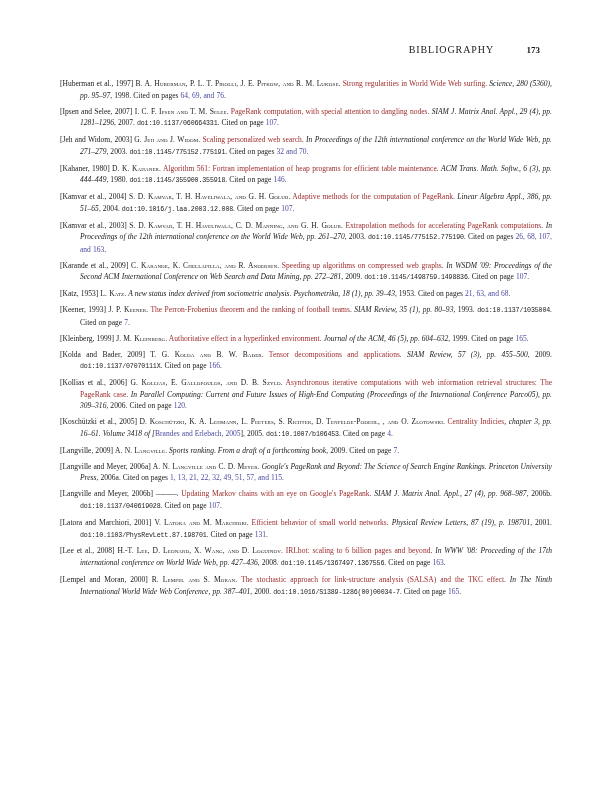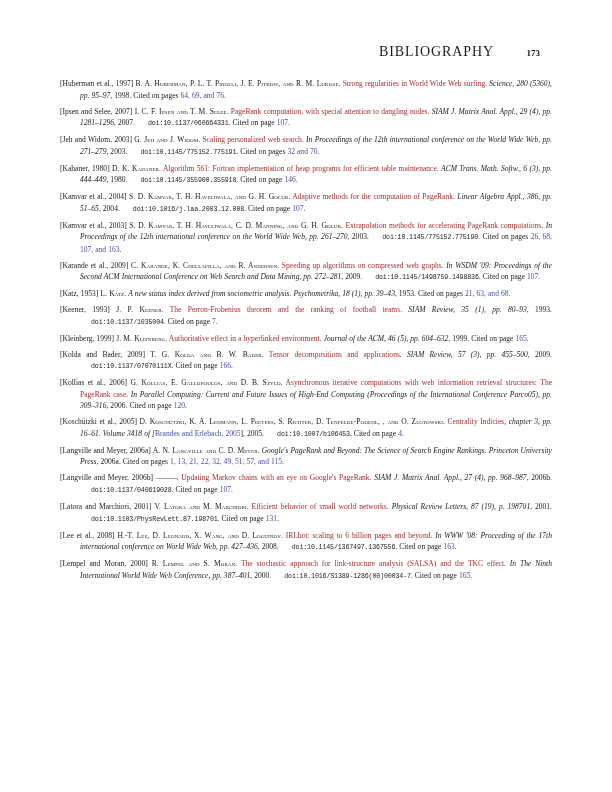--- a/index.html
+++ b/index.html
@@ -27,21 +27,21 @@
     position: absolute;
     top: 44px;
     left: 72px;
     right: 72px;
     height: 14px;
     display: flex;
     align-items: baseline;
     justify-content: flex-end;
   }
   .runhead-title {
-    font-size: 14px;
+    font-size: 10px;
     letter-spacing: 0.9px;
     font-variant: small-caps;
     text-transform: uppercase;
     color: #1a1a1a;
   }
   .runhead-folio {
     font-size: 9px;
     font-weight: bold;
     margin-left: 26px;
     min-width: 20px;
@@ -81,21 +81,20 @@
   .ti-plain {
     font-style: italic;
     color: #1a1a1a;
   }
   .it { font-style: italic; }
   .doi {
     font-family: "Liberation Mono", "DejaVu Sans Mono", monospace;
     font-size: 6.65px;
     letter-spacing: -0.15px;
     color: #1a1a1a;
-    margin-left: 11px;
   }
   .pg { color: #4b4ba0; }
   .xref { color: #4b4ba0; }
   .dashes { letter-spacing: -0.6px; }
 </style>
 </head>
 <body>
 
 <div class="page">
 
@@ -111,20 +110,21 @@
       <p class="bibentry"><span class="key">[Kahaner, 1980]</span> <span class="au">D. K. Kahaner</span>. <span class="ti-link">Algorithm 561: Fortran implementation of heap programs for efficient table maintenance</span>. <span class="it">ACM Trans. Math. Softw., 6 (3), pp. 444–449</span>, <span>1980</span>. <span class="doi">doi:10.1145/355900.355918</span>. <span>Cited on page</span> <span class="pg">146</span>.</p>
       <p class="bibentry"><span class="key">[Kamvar et al., 2004]</span> <span class="au">S. D. Kamvar, T. H. Haveliwala, and G. H. Golub</span>. <span class="ti-link">Adaptive methods for the computation of PageRank</span>. <span class="it">Linear Algebra Appl., 386, pp. 51–65</span>, <span>2004</span>. <span class="doi">doi:10.1016/j.laa.2003.12.008</span>. <span>Cited on page</span> <span class="pg">107</span>.</p>
       <p class="bibentry"><span class="key">[Kamvar et al., 2003]</span> <span class="au">S. D. Kamvar, T. H. Haveliwala, C. D. Manning, and G. H. Golub</span>. <span class="ti-link">Extrapolation methods for accelerating PageRank computations</span>. <span class="it">In Proceedings of the 12th international conference on the World Wide Web, pp. 261–270</span>, <span>2003</span>. <span class="doi">doi:10.1145/775152.775190</span>. <span>Cited on pages</span> <span class="pg">26, 68, 107, and 163</span>.</p>
       <p class="bibentry"><span class="key">[Karande et al., 2009]</span> <span class="au">C. Karande, K. Chellapilla, and R. Andersen</span>. <span class="ti-link">Speeding up algorithms on compressed web graphs</span>. <span class="it">In WSDM '09: Proceedings of the Second ACM International Conference on Web Search and Data Mining, pp. 272–281</span>, <span>2009</span>. <span class="doi">doi:10.1145/1498759.1498836</span>. <span>Cited on page</span> <span class="pg">107</span>.</p>
       <p class="bibentry"><span class="key">[Katz, 1953]</span> <span class="au">L. Katz</span>. <span class="ti-plain">A new status index derived from sociometric analysis</span>. <span class="it">Psychometrika, 18 (1), pp. 39–43</span>, <span>1953</span>. <span>Cited on pages</span> <span class="pg">21, 63, and 68</span>.</p>
       <p class="bibentry"><span class="key">[Keener, 1993]</span> <span class="au">J. P. Keener</span>. <span class="ti-link">The Perron-Frobenius theorem and the ranking of football teams</span>. <span class="it">SIAM Review, 35 (1), pp. 80–93</span>, <span>1993</span>. <span class="doi">doi:10.1137/1035004</span>. <span>Cited on page</span> <span class="pg">7</span>.</p>
       <p class="bibentry"><span class="key">[Kleinberg, 1999]</span> <span class="au">J. M. Kleinberg</span>. <span class="ti-link">Authoritative effect in a hyperlinked environment</span>. <span class="it">Journal of the ACM, 46 (5), pp. 604–632</span>, <span>1999</span>. <span>Cited on page</span> <span class="pg">165</span>.</p>
       <p class="bibentry"><span class="key">[Kolda and Bader, 2009]</span> <span class="au">T. G. Kolda and B. W. Bader</span>. <span class="ti-link">Tensor decompositions and applications</span>. <span class="it">SIAM Review, 57 (3), pp. 455–500</span>, <span>2009</span>. <span class="doi">doi:10.1137/07070111X</span>. <span>Cited on page</span> <span class="pg">166</span>.</p>
       <p class="bibentry"><span class="key">[Kollias et al., 2006]</span> <span class="au">G. Kollias, E. Gallopoulos, and D. B. Szyld</span>. <span class="ti-link">Asynchronous iterative computations with web information retrieval structures: The PageRank case</span>. <span class="it">In Parallel Computing: Current and Future Issues of High-End Computing (Proceedings of the International Conference Parco05), pp. 309–316</span>, <span>2006</span>. <span>Cited on page</span> <span class="pg">120</span>.</p>
       <p class="bibentry"><span class="key">[Koschützki et al., 2005]</span> <span class="au">D. Koschützki, K. A. Lehmann, L. Peeters, S. Richter, D. Tenfelde-Podehl, , and O. Zlotowski</span>. <span class="ti-link">Centrality Indicies</span><span class="it">, chapter 3, pp. 16–61. Volume 3418 of [</span><span class="xref">Brandes and Erlebach, 2005</span>], <span>2005</span>. <span class="doi">doi:10.1007/b106453</span>. <span>Cited on page</span> <span class="pg">4</span>.</p>
+      <p class="bibentry"><span class="key">[Langville, 2009]</span> <span class="au">A. N. Langville</span>. <span class="ti-plain">Sports ranking</span>. <span class="it">From a draft of a forthcoming book</span>, <span>2009</span>. <span>Cited on page</span> <span class="pg">7</span>.</p>
       <p class="bibentry"><span class="key">[Langville and Meyer, 2006a]</span> <span class="au">A. N. Langville and C. D. Meyer</span>. <span class="ti-plain">Google's PageRank and Beyond: The Science of Search Engine Rankings</span>. <span class="it">Princeton University Press</span>, <span>2006a</span>. <span>Cited on pages</span> <span class="pg">1, 13, 21, 22, 32, 49, 51, 57, and 115</span>.</p>
       <p class="bibentry"><span class="key">[Langville and Meyer, 2006b]</span> <span class="dashes">———</span>. <span class="ti-link">Updating Markov chains with an eye on Google's PageRank</span>. <span class="it">SIAM J. Matrix Anal. Appl., 27 (4), pp. 968–987</span>, <span>2006b</span>. <span class="doi">doi:10.1137/040619028</span>. <span>Cited on page</span> <span class="pg">107</span>.</p>
       <p class="bibentry"><span class="key">[Latora and Marchiori, 2001]</span> <span class="au">V. Latora and M. Marchiori</span>. <span class="ti-link">Efficient behavior of small world networks</span>. <span class="it">Physical Review Letters, 87 (19), p. 198701</span>, <span>2001</span>. <span class="doi">doi:10.1103/PhysRevLett.87.198701</span>. <span>Cited on page</span> <span class="pg">131</span>.</p>
       <p class="bibentry"><span class="key">[Lee et al., 2008]</span> <span class="au">H.-T. Lee, D. Leonard, X. Wang, and D. Loguinov</span>. <span class="ti-link">IRLbot: scaling to 6 billion pages and beyond</span>. <span class="it">In WWW '08: Proceeding of the 17th international conference on World Wide Web, pp. 427–436</span>, <span>2008</span>. <span class="doi">doi:10.1145/1367497.1367556</span>. <span>Cited on page</span> <span class="pg">163</span>.</p>
       <p class="bibentry"><span class="key">[Lempel and Moran, 2000]</span> <span class="au">R. Lempel and S. Moran</span>. <span class="ti-link">The stochastic approach for link-structure analysis (SALSA) and the TKC effect</span>. <span class="it">In The Ninth International World Wide Web Conference, pp. 387–401</span>, <span>2000</span>. <span class="doi">doi:10.1016/S1389-1286(00)00034-7</span>. <span>Cited on page</span> <span class="pg">165</span>.</p>
     </div>
 
 </div>
 
 </body></html>

